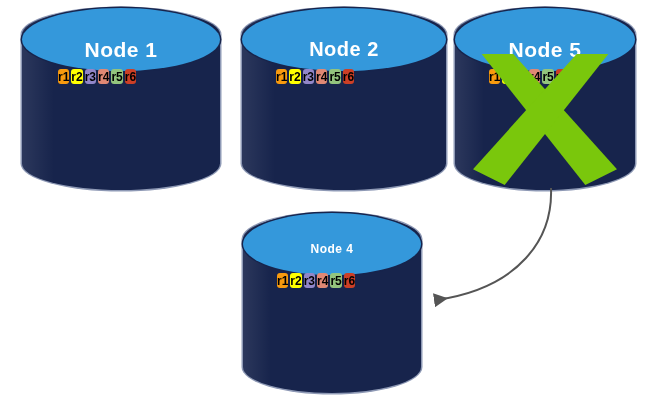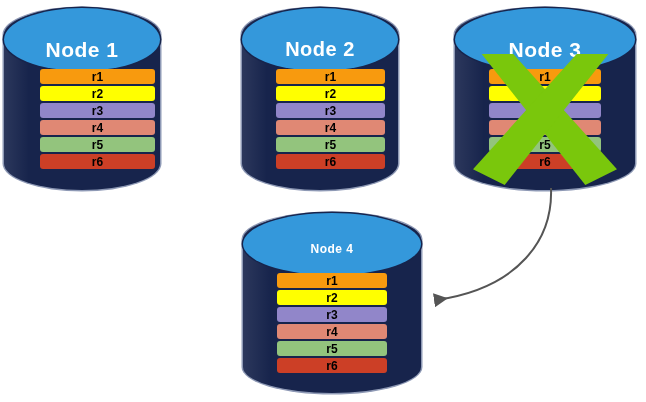--- a/index.html
+++ b/index.html
@@ -58,21 +58,21 @@
     font-weight: bold;
     letter-spacing: 0.5px;
     white-space: nowrap;
     user-select: none;
   }
 
   
   .rows {
     position: absolute;
     display: flex;
-    flex-direction: column;
+    flex-direction: row;
   }
   .row-bar {
     position: relative;
     border-radius: 3px;
     color: #000000;
     font-weight: bold;
     text-align: center;
     line-height: 1;
     display: flex;
     align-items: center;
@@ -95,50 +95,50 @@
     height: 402px;
     pointer-events: none;
   }
 </style>
 </head>
 <body>
 
 <div id="canvas">
 
   <div id="nodes-layer">
-      <div class="node" style="left: 4px; top: 8px; width: 156px; height: 182px;">
+      <div class="node" style="left: 22px; top: 8px; width: 198px; height: 182px;">
         <div class="node-body" style="background: rgb(23, 36, 76); box-shadow: rgb(142, 153, 181) 0px 0px 0px 1.5px;"></div>
         <div class="node-top" style="background: rgb(52, 152, 219); height: 63px; top: 0px;"></div>
         <div class="node-title" style="color: rgb(255, 255, 255); top: 30px; font-size: 21px;">Node  1</div>
         <div class="rows" style="left: 36px; top: 61px; width: 115px; gap: 2px;">
           <div class="row-bar" style="background: rgb(248, 154, 14); color: rgb(0, 0, 0); height: 15px; font-size: 12px;">r1</div>
           <div class="row-bar" style="background: rgb(255, 255, 0); color: rgb(0, 0, 0); height: 15px; font-size: 12px;">r2</div>
           <div class="row-bar" style="background: rgb(145, 134, 201); color: rgb(0, 0, 0); height: 15px; font-size: 12px;">r3</div>
           <div class="row-bar" style="background: rgb(224, 136, 116); color: rgb(0, 0, 0); height: 15px; font-size: 12px;">r4</div>
           <div class="row-bar" style="background: rgb(147, 196, 125); color: rgb(0, 0, 0); height: 15px; font-size: 12px;">r5</div>
           <div class="row-bar" style="background: rgb(204, 63, 38); color: rgb(0, 0, 0); height: 15px; font-size: 12px;">r6</div>
         </div>
       </div>
-      <div class="node" style="left: 242px; top: 8px; width: 156px; height: 182px;">
+      <div class="node" style="left: 242px; top: 8px; width: 204px; height: 182px;">
         <div class="node-body" style="background: rgb(23, 36, 76); box-shadow: rgb(142, 153, 181) 0px 0px 0px 1.5px;"></div>
         <div class="node-top" style="background: rgb(52, 152, 219); height: 63px; top: 0px;"></div>
         <div class="node-title" style="color: rgb(255, 255, 255); top: 30px; font-size: 20px;">Node  2</div>
         <div class="rows" style="left: 34px; top: 61px; width: 109px; gap: 2px;">
           <div class="row-bar" style="background: rgb(248, 154, 14); color: rgb(0, 0, 0); height: 15px; font-size: 12px;">r1</div>
           <div class="row-bar" style="background: rgb(255, 255, 0); color: rgb(0, 0, 0); height: 15px; font-size: 12px;">r2</div>
           <div class="row-bar" style="background: rgb(145, 134, 201); color: rgb(0, 0, 0); height: 15px; font-size: 12px;">r3</div>
           <div class="row-bar" style="background: rgb(224, 136, 116); color: rgb(0, 0, 0); height: 15px; font-size: 12px;">r4</div>
           <div class="row-bar" style="background: rgb(147, 196, 125); color: rgb(0, 0, 0); height: 15px; font-size: 12px;">r5</div>
           <div class="row-bar" style="background: rgb(204, 63, 38); color: rgb(0, 0, 0); height: 15px; font-size: 12px;">r6</div>
         </div>
       </div>
       <div class="node" style="left: 455px; top: 8px; width: 180px; height: 182px;">
         <div class="node-body" style="background: rgb(23, 36, 76); box-shadow: rgb(142, 153, 181) 0px 0px 0px 1.5px;"></div>
         <div class="node-top" style="background: rgb(52, 152, 219); height: 63px; top: 0px;"></div>
-        <div class="node-title" style="color: rgb(255, 255, 255); top: 30px; font-size: 21px;">Node  3</div>
+        <div class="node-title" style="color: rgb(255, 255, 255); top: 30px; font-size: 21px;">Node  5</div>
         <div class="rows" style="left: 34px; top: 61px; width: 112px; gap: 2px;">
           <div class="row-bar" style="background: rgb(248, 154, 14); color: rgb(0, 0, 0); height: 15px; font-size: 12px;">r1</div>
           <div class="row-bar" style="background: rgb(255, 255, 0); color: rgb(0, 0, 0); height: 15px; font-size: 12px;">r2</div>
           <div class="row-bar" style="background: rgb(145, 134, 201); color: rgb(0, 0, 0); height: 15px; font-size: 12px;">r3</div>
           <div class="row-bar" style="background: rgb(224, 136, 116); color: rgb(0, 0, 0); height: 15px; font-size: 12px;">r4</div>
           <div class="row-bar" style="background: rgb(147, 196, 125); color: rgb(0, 0, 0); height: 15px; font-size: 12px;">r5</div>
           <div class="row-bar" style="background: rgb(204, 63, 38); color: rgb(0, 0, 0); height: 15px; font-size: 12px;">r6</div>
         </div>
         <svg class="x-mark" viewBox="0 0 100 100" preserveAspectRatio="none" style="left: 18px; top: 46px; width: 144px; height: 131px;">
           <path d="M 6 0 L 28 0 L 100 88 L 78 100 Z" fill="#7ac70c"></path>

